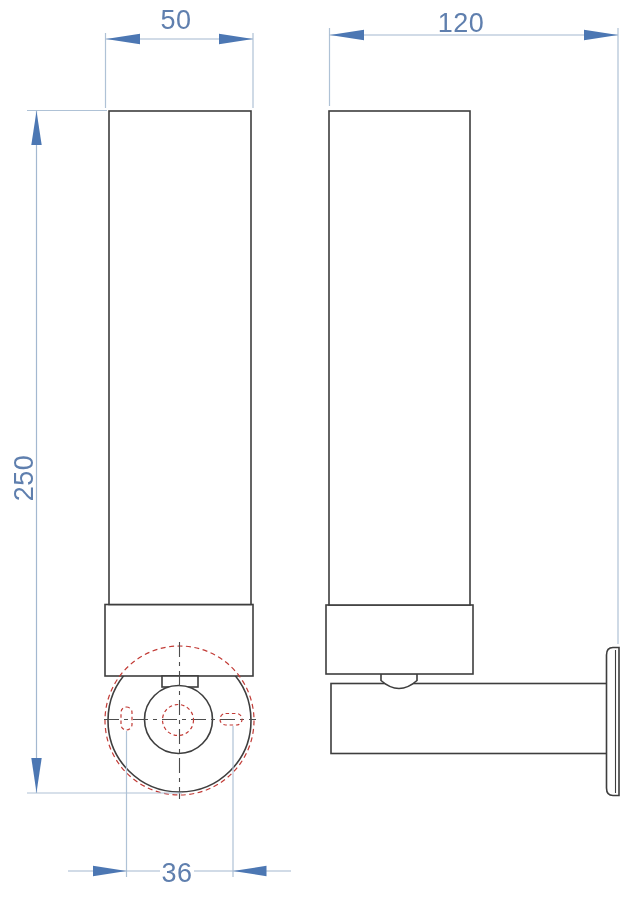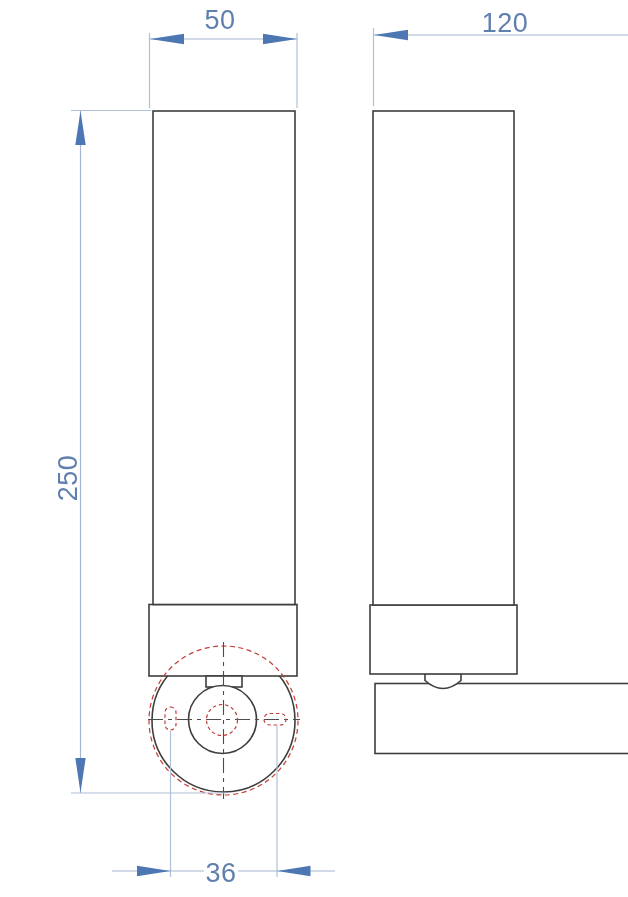--- a/index.html
+++ b/index.html
@@ -6,21 +6,21 @@
     --outline:#3e3e3e;
     --hidden-detail-red:#c23b36;
     --centerline:#4d4d4d;
     --dim-arrow:#4c77b3;
     --dim-text:#5f7fae;
     --dim-line:#a3b8d0;
     --ext-line:#afc2d6;
     --background:#ffffff;
   }
   html,body{margin:0;padding:0;background:var(--background);}
-  .stage{width:512px;height:897px;position:relative;background:var(--background);margin-left:44px;}
+  .stage{width:512px;height:897px;position:relative;background:var(--background);}
   svg{display:block;}
   .outline{fill:var(--background);stroke:var(--outline);stroke-width:1.6;}
   .thinline{fill:none;stroke:var(--outline);stroke-width:1.1;}
   .red-dash{fill:none;stroke:var(--hidden-detail-red);stroke-width:1.2;stroke-dasharray:5 3.5;}
   .red-dash-sm{fill:none;stroke:var(--hidden-detail-red);stroke-width:1.2;stroke-dasharray:3.5 2.8;}
   .centerline{fill:none;stroke:var(--centerline);stroke-width:1.1;stroke-dasharray:15 5 4 5;}
   .ext{stroke:var(--ext-line);stroke-width:1.2;fill:none;}
   .dim{stroke:var(--dim-line);stroke-width:1.2;fill:none;}
   .arrow{fill:var(--dim-arrow);stroke:none;}
   .dim-text{fill:var(--dim-text);font-family:"Liberation Sans",sans-serif;font-size:27px;letter-spacing:0.5px;}

